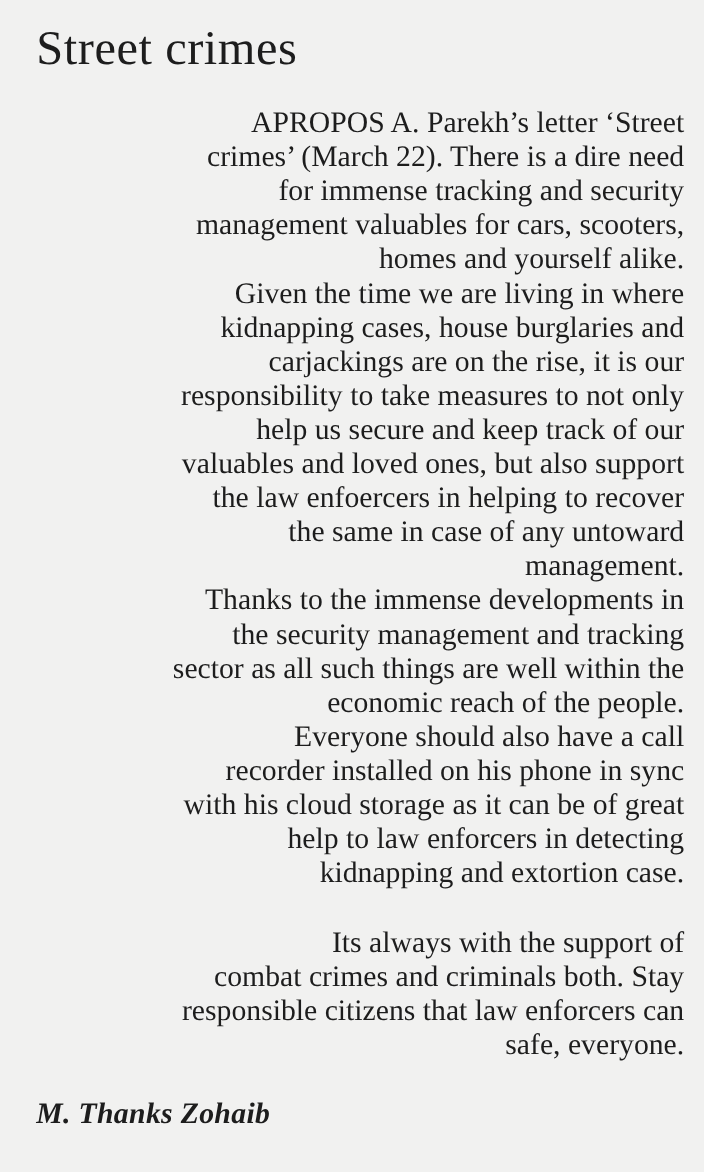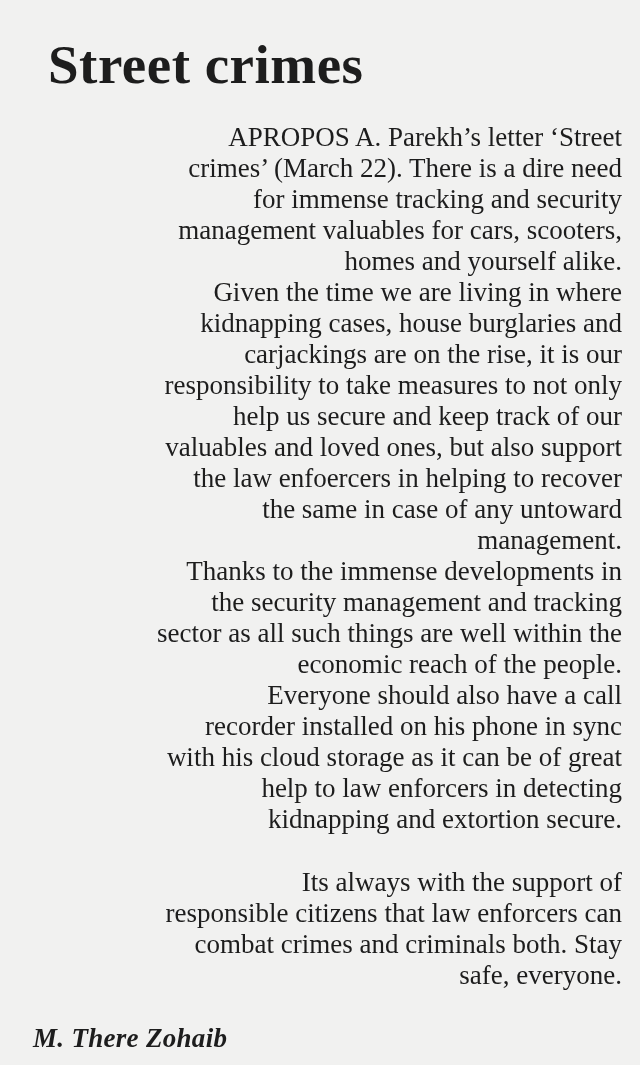--- a/index.html
+++ b/index.html
@@ -14,24 +14,24 @@
     font-family: "Liberation Serif", serif;
     overflow: hidden;
   }
   .page {
     box-sizing: border-box;
     width: 640px;
     height: 1065px;
     padding: 22px 18px 0 33px;
   }
   .headline {
-    font-size: 55px;
+    font-size: 44px;
     line-height: 1.0;
-    font-weight: 700;
-    margin: 15px;
+    font-weight: 400;
+    margin: 0;
     letter-spacing: 0.5px;
   }
   .body-text {
     margin-top: 30px;
     font-size: 27px;
     line-height: 31px;
   }
   .body-text p {
     margin: 0;
     padding: 0;
@@ -84,26 +84,26 @@
         <span class="line" style="padding-left: 40px;">Thanks to the immense developments in</span>
         <span class="line">the security management and tracking</span>
         <span class="line">sector as all such things are well within the</span>
         <span class="line">economic reach of the people.</span>
       </p>
       <p>
         <span class="line" style="padding-left: 21px;">Everyone should also have a call</span>
         <span class="line">recorder installed on his phone in sync</span>
         <span class="line">with his cloud storage as it can be of great</span>
         <span class="line">help to law enforcers in detecting</span>
-        <span class="line">kidnapping and extortion secure.</span>
+        <span class="line">kidnapping and extortion case.</span>
       </p>
       <p>
         <span class="line" style="padding-left: 60px; margin-top: 32px;">Its always with the support of</span>
+        <span class="line">combat crimes and criminals both. Stay</span>
         <span class="line">responsible citizens that law enforcers can</span>
-        <span class="line">combat crimes and criminals both. Stay</span>
         <span class="line">safe, everyone.</span>
       </p>
     </div>
 
   <div class="signature">
-    <div class="author">M. There Zohaib</div>
+    <div class="author">M. Thanks Zohaib</div>
   </div>
 </div>
 
 </body></html>

